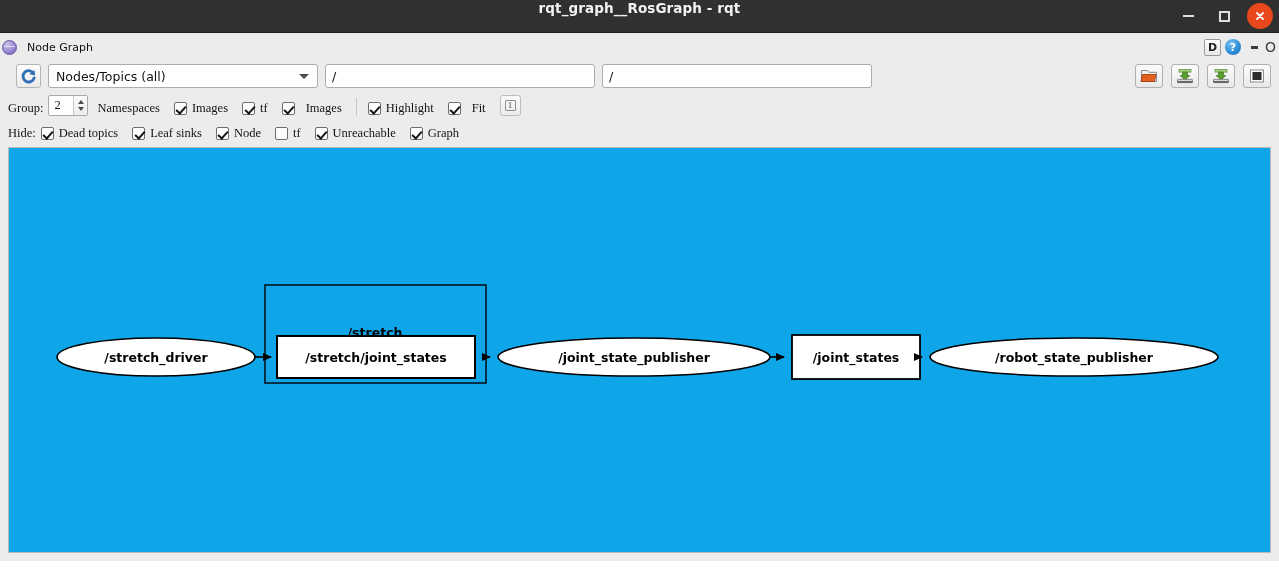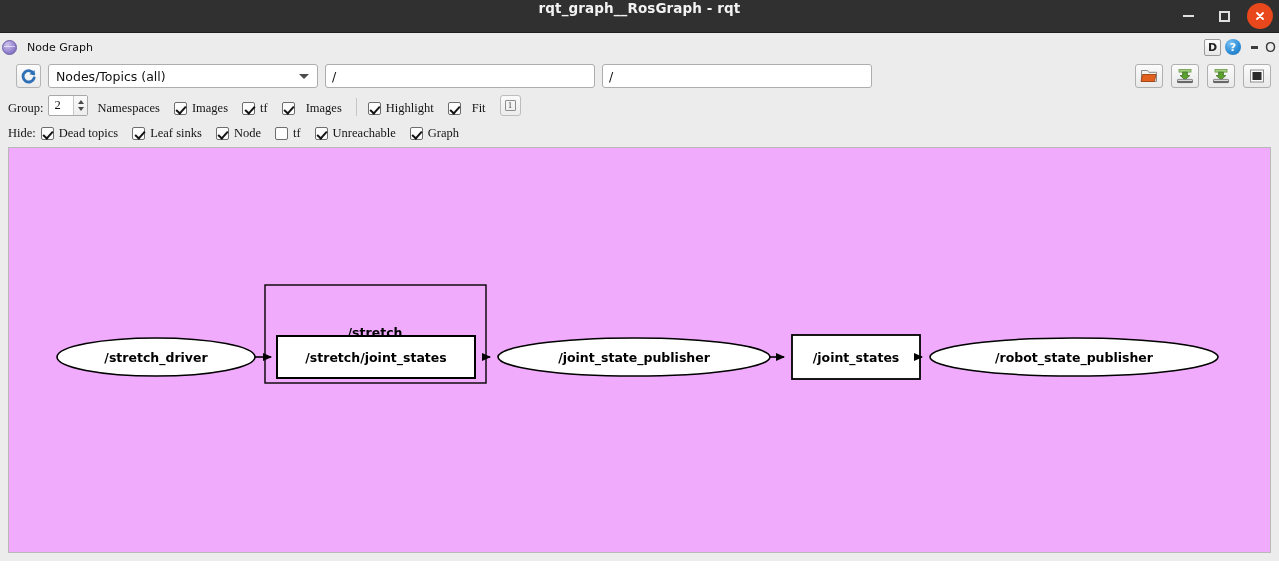--- a/index.html
+++ b/index.html
@@ -354,21 +354,21 @@
   
   .canvas-wrap {
     padding: 6px 8px 8px 8px;
     background: #ececec;
     box-sizing: border-box;
     height: 420px;
   }
   .canvas {
     width: 100%;
     height: 100%;
-    background: #f0abfc;
+    background: #0ea5e9;
     border: 1px solid #b9b9b9;
     box-sizing: border-box;
     overflow: hidden;
     position: relative;
   }
   .canvas svg { display: block; }
   .gnode-label {
     font-family: "DejaVu Sans", "Liberation Sans", sans-serif;
     font-size: 12.5px;
     font-weight: bold;

